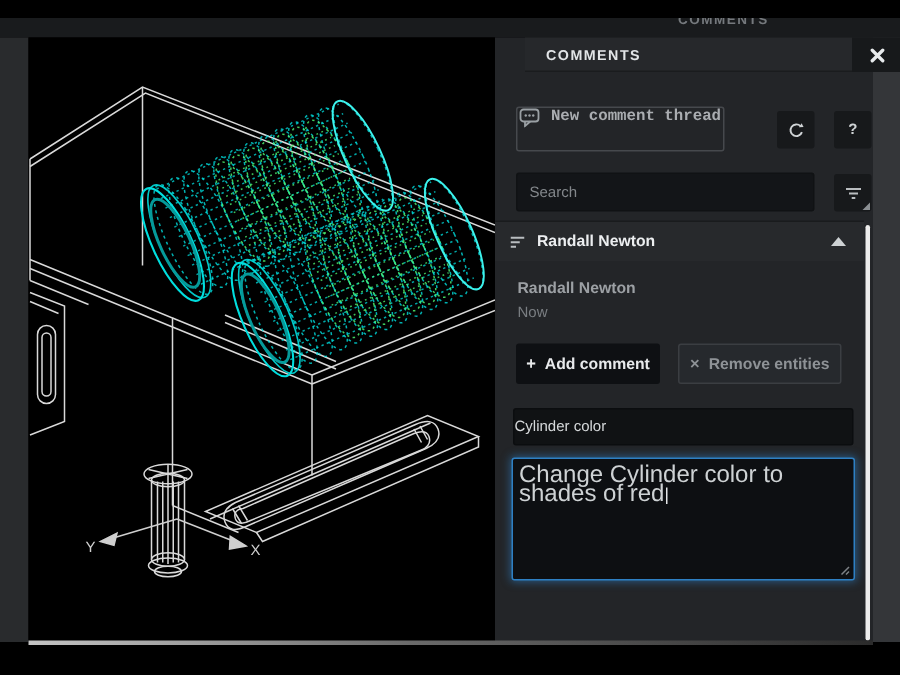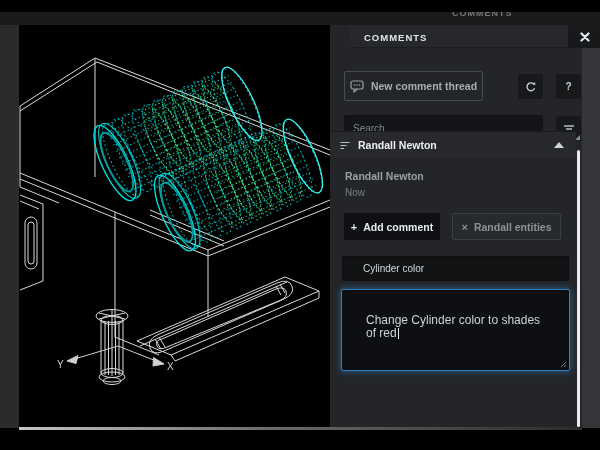--- a/index.html
+++ b/index.html
@@ -29,38 +29,38 @@
   .panel-header { position:absolute; left:0; top:0; width:252px; height:23px;
                   background:#26282b; border-bottom:1px solid #1a1c1e;margin-left:20px; }
   .panel-title { position:absolute; left:14px; top:7px; font-size:9.5px; font-weight:bold;
                  letter-spacing:1px; color:#e2e5e7; }
   .close-btn { position:absolute; right:0; top:0; width:34px; height:23px; background:#17191b;
                border:none; cursor:pointer; display:flex; align-items:center; justify-content:center; }
 
   .btn-new { position:absolute; left:14px; top:46px; width:139px; height:30px;
              background:transparent; border:1px solid #46494d; border-radius:2px;
              color:#aaadb1; font-size:10.5px; font-weight:bold;
-             display:flex; align-items:center; justify-content:center; gap:7px; cursor:pointer;
-             font-family:Liberation Sans, sans-serif; }
+             display:flex; align-items:flex-start; justify-content:center; gap:7px; cursor:pointer;
+             font-family:Liberation Mono, monospace; }
   .sq-btn { position:absolute; width:25px; height:25px; background:#17191b; border:none;
             border-radius:2px; color:#cfd3d5; font-size:10px; font-weight:bold;
             display:flex; align-items:center; justify-content:center; cursor:pointer; }
   .btn-refresh { left:188px; top:49px; }
   .btn-help    { left:226px; top:49px; }
 
   .search-input { position:absolute; left:14px; top:90px; width:199px; height:26px;
                   background:#131518; border:1px solid #101214; border-radius:2px;
                   color:#d0d3d5; font-size:10px; padding:0 8px;
                   font-family:"Liberation Sans",sans-serif; }
   .search-input::placeholder { color:#83878b; }
   .btn-filter { left:226px; top:91px; position:absolute; }
   .corner { position:absolute; right:1px; bottom:1px; width:0; height:0;
             border-left:5px solid transparent; border-bottom:5px solid #8b8f93; }
 
-  .thread-list { position:absolute; left:0; top:106px; width:246px; height:281px;
+  .thread-list { position:absolute; left:0; top:122px; width:246px; height:281px;
                  border-top:1px solid #191b1d; }
   .thread-card { position:relative; width:100%; height:100%; }
   .thread-header { position:absolute; left:0; top:0; width:246px; height:26px; background:#27292c;
                    display:flex; align-items:center; padding:0 10px; cursor:pointer; }
   .thread-name { font-size:10.5px; font-weight:bold; color:#eceef0; margin-left:8px; }
   .collapse { position:absolute; right:12px; top:10px; width:0; height:0;
               border-left:5px solid transparent; border-right:5px solid transparent;
               border-bottom:6px solid #ced2d4; }
 
   .author { position:absolute; left:15px; top:38px; font-size:10.5px; font-weight:bold; color:#9ca0a4; }
@@ -71,27 +71,27 @@
              font-size:10.5px; font-weight:bold; display:flex; align-items:center;
              justify-content:center; gap:6px; cursor:pointer; font-family:"Liberation Sans",sans-serif; }
   .btn-remove { position:absolute; left:122px; top:81px; width:109px; height:27px;
              background:#26292d; border:1px solid #3b3e42; border-radius:2px; color:#8e9296;
              font-size:10.5px; font-weight:bold; display:flex; align-items:center;
              justify-content:center; gap:6px; cursor:pointer; font-family:"Liberation Sans",sans-serif; }
   .plus-glyph, .x-glyph { font-size:11px; font-weight:bold; }
 
   .title-input { position:absolute; left:12px; top:124px; width:227px; height:25px;
                  background:#101214; border:1px solid #0b0d0f; border-radius:2px;
-                 color:#d6d9db; font-size:10px; padding:0 20px;
+                 color:#d6d9db; font-size:10px; padding:0 0;
                  font-family:"Liberation Sans",sans-serif; }
 
   .comment-box { position:absolute; left:11px; top:157px; width:229px; height:82px;
                  background:#0d0f12; border:1px solid #2e80c4; border-radius:2px;
                  box-shadow:0 0 6px 1px rgba(46,128,196,.55);
-                 color:#ced2d4; font-size:12px; padding:24px; line-height:13px; cursor:text; }
+                 color:#ced2d4; font-size:16px; padding:4px; line-height:13px; cursor:text; }
   .caret { display:inline-block; width:1px; height:11px; background:#e3e6e8;
            vertical-align:-2px; margin-left:1px; }
   .resize-grip { position:absolute; right:2px; bottom:2px; }
 
   .scrollbar { position:absolute; left:247px; top:125px; width:3px; height:277px;
                background:#ececec; border-radius:2px; }
 </style>
 </head>
 <body>
 
@@ -302,21 +302,21 @@
 
         <div class="author">Randall Newton</div>
         <div class="time">Now</div>
 
         <button class="btn-add">
           <span class="plus-glyph">+</span>
           <span>Add comment</span>
         </button>
         <button class="btn-remove">
           <span class="x-glyph">×</span>
-          <span>Randall entities</span>
+          <span>Remove entities</span>
         </button>
 
         <input class="title-input" value="Cylinder color" style="">
 
         <div class="comment-box">
           <span>Change Cylinder color to shades of red</span><span class="caret"></span>
           <svg class="resize-grip" width="8" height="8" viewBox="0 0 8 8">
             <path d="M7 2 L2 7 M7 5 L5 7" stroke="#7e8286" stroke-width="1"></path>
           </svg>
         </div>

